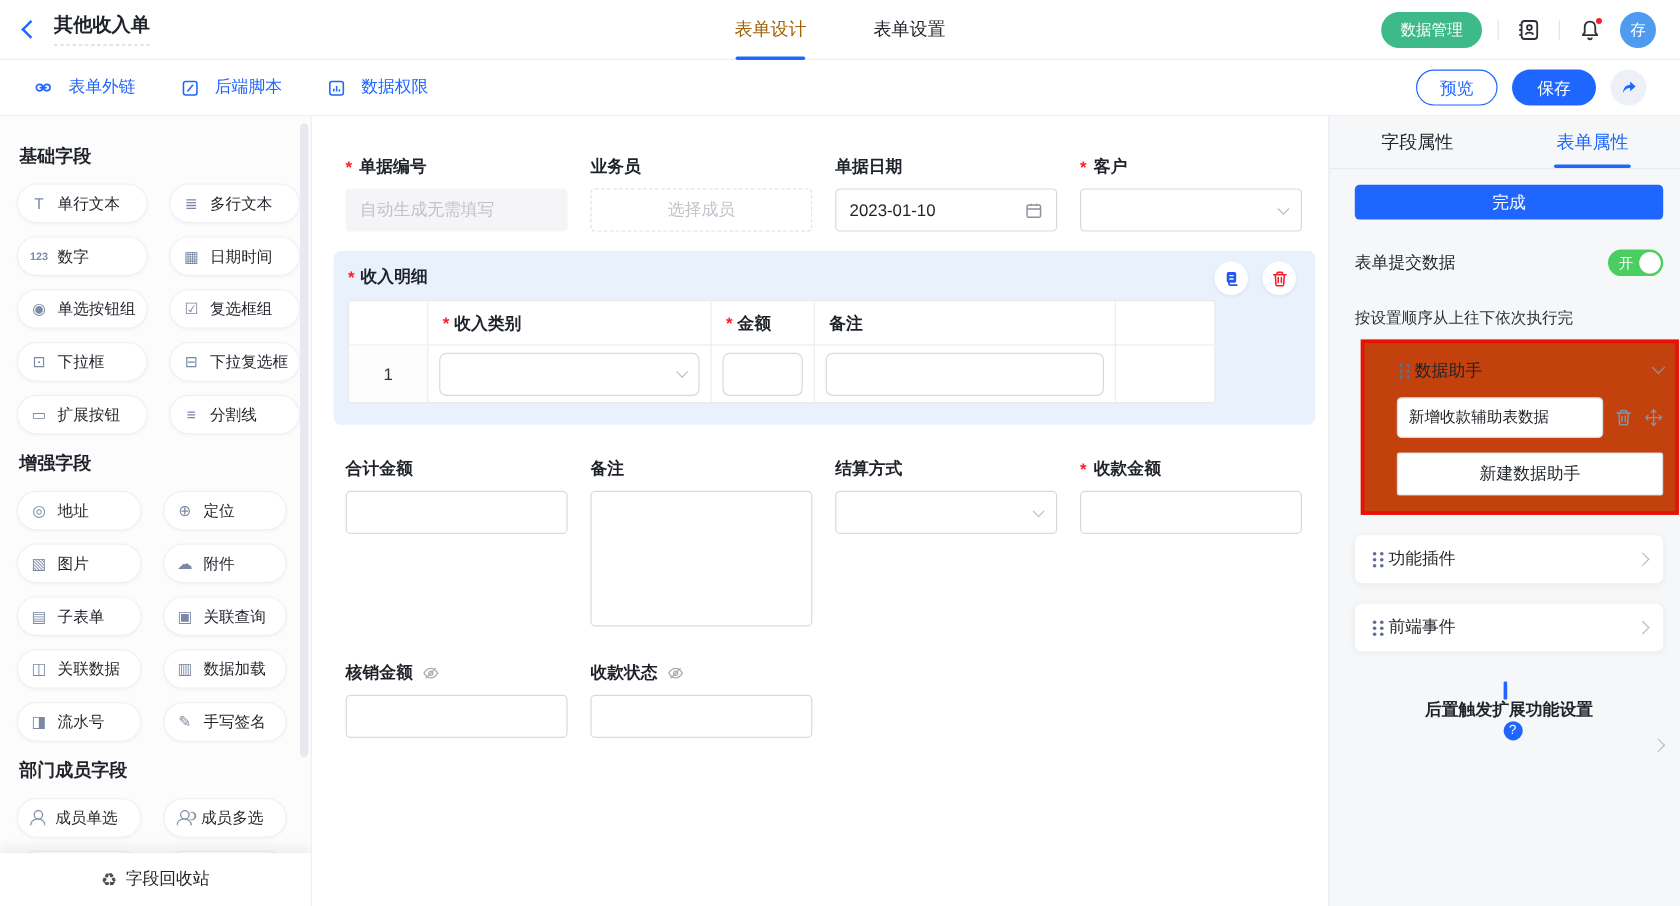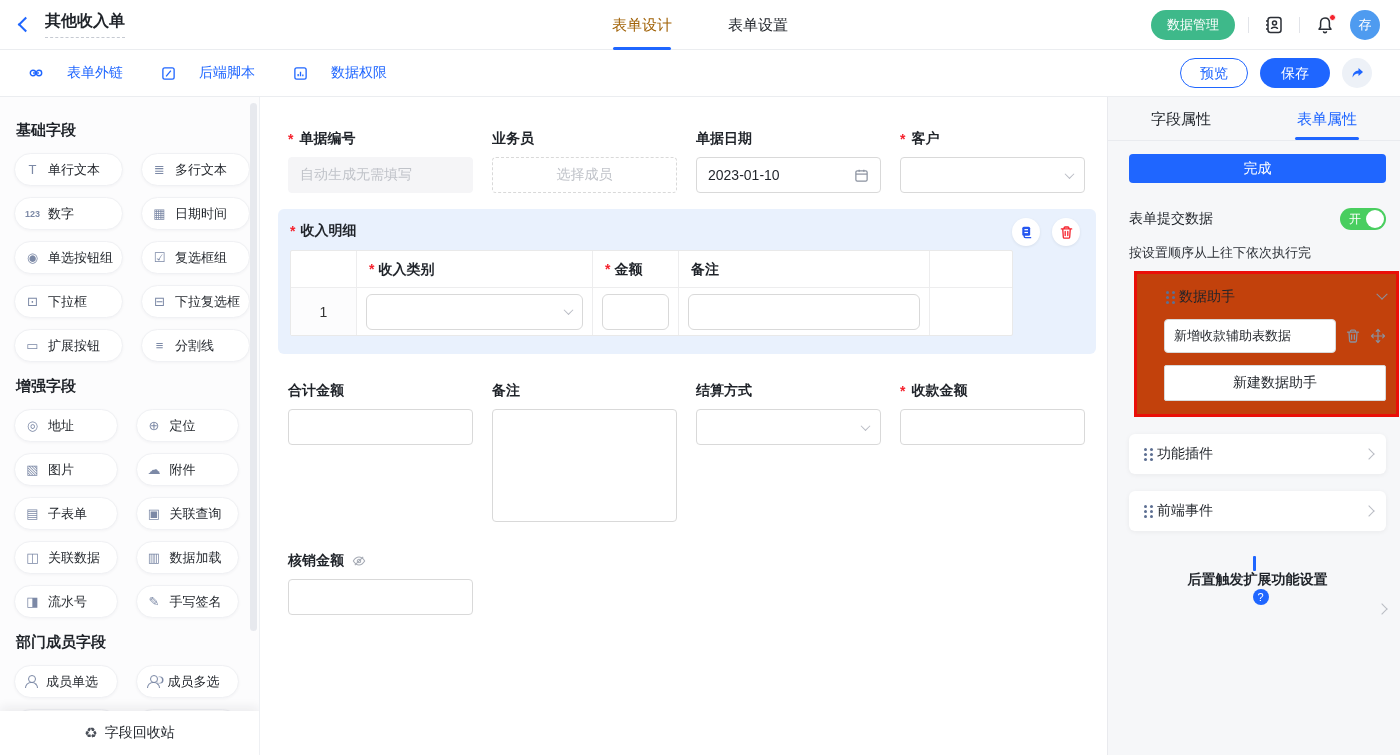--- a/index.html
+++ b/index.html
@@ -24,21 +24,21 @@
   .icon-btn { width:24px; height:24px; display:flex; align-items:center; justify-content:center;
     position:relative; cursor:pointer; }
   .red-dot { position:absolute; top:1px; right:1px; width:7px; height:7px; background:#f5222d;
     border-radius:50%; border:1px solid #fff; }
   .avatar { width:30px; height:30px; border-radius:50%; background:#4e9bf0; color:#fff;
     font-size:13px; display:flex; align-items:center; justify-content:center; cursor:pointer; }
 
   
   .toolbar { height:47px; border-bottom:1px solid #ebedf0; display:flex; align-items:center;
     padding:0 28px; background:#fff; }
-  .tool-link { display:flex; align-items:center; gap:23px; color:#1f66ff; font-size:14px;
+  .tool-link { display:flex; align-items:center; gap:13px; color:#1f66ff; font-size:14px;
     margin-right:38px; cursor:pointer; }
   .toolbar-right { margin-left:auto; display:flex; align-items:center; gap:12px; }
   .btn-outline { height:30px; padding:0 19px; border:1px solid #1f66ff; color:#1f66ff; background:#fff;
     border-radius:16px; font-size:14px; line-height:28px; cursor:pointer; }
   .btn-primary-pill { height:30px; padding:0 21px; border:none; color:#fff; background:#1f66ff;
     border-radius:16px; font-size:14px; line-height:30px; cursor:pointer; }
   .share-circle { width:30px; height:30px; border-radius:50%; background:#edf1f7; display:flex;
     align-items:center; justify-content:center; cursor:pointer; }
 
   
@@ -113,21 +113,21 @@
     width:64px; height:3px; background:#1f66ff; border-radius:2px; }
   .p-body { padding:13px 14px 0 21px; }
   .done-btn { height:29px; width:100%; background:#1f66ff; border:none; color:#fff; border-radius:4px;
     font-size:14px; cursor:pointer; }
   .submit-row { margin-top:25px; display:flex; align-items:center; justify-content:space-between; }
   .submit-label { font-weight:400; font-size:14px; }
   .switch { width:46px; height:22px; background:#49ce5f; border-radius:11px; position:relative;
     color:#fff; font-size:12px; line-height:22px; padding-left:9px; cursor:pointer; }
   .switch::after { content:""; position:absolute; top:2px; right:2px; width:18px; height:18px;
     background:#fff; border-radius:50%; }
-  .hint { margin-top:14px; font-size:13px; color:#2b2f36; }
+  .hint { margin-top:26px; font-size:13px; color:#2b2f36; }
   .redbox { margin:9px -13px 0 5px; border:3px solid #ea0f08; background:#c2410c; padding:9px 10px 13px 27px; }
   .dh-head { display:flex; align-items:center; height:28px; cursor:pointer; }
   .dots { width:3px; height:3px; background:#5d6f92; border-radius:50%; margin:0 10px 10px 2px; flex:none;
     box-shadow:6px 0 0 #5d6f92, 0 5px 0 #5d6f92, 6px 5px 0 #5d6f92, 0 10px 0 #5d6f92, 6px 10px 0 #5d6f92; }
   .chev-d { width:8px; height:8px; border-right:1.6px solid #8a919f; border-bottom:1.6px solid #8a919f;
     transform:rotate(45deg) translate(-2px,-2px); margin-left:auto; }
   .chev-r { width:8px; height:8px; border-top:1.6px solid #b9bcc4; border-right:1.6px solid #b9bcc4;
     transform:rotate(45deg); margin-left:auto; flex:none; }
   .dh-item { margin-top:8px; display:flex; align-items:center; gap:9px; }
   .dh-input { flex:1; height:34px; border:1px solid #d9d9d9; border-radius:4px; line-height:32px;
@@ -464,20 +464,33 @@
           <span class="eye">
             <svg width="14" height="14" viewBox="0 0 16 16" fill="none" stroke="#a6abb5" stroke-width="1.2">
               <path d="M1.5 8 C3.5 4.8 6 3.5 8 3.5 C10 3.5 12.5 4.8 14.5 8 C12.5 11.2 10 12.5 8 12.5 C6 12.5 3.5 11.2 1.5 8 Z"></path>
               <circle cx="8" cy="8" r="2"></circle>
                 <line x1="3.2" y1="12.8" x2="12.8" y2="3.2"></line>
             </svg>
           </span>
         </div>
         <div class="inp"></div>
       </div>
+      <div>
+        <div class="flabel">
+            <span>收款状态</span>
+          <span class="eye">
+            <svg width="14" height="14" viewBox="0 0 16 16" fill="none" stroke="#a6abb5" stroke-width="1.2">
+              <path d="M1.5 8 C3.5 4.8 6 3.5 8 3.5 C10 3.5 12.5 4.8 14.5 8 C12.5 11.2 10 12.5 8 12.5 C6 12.5 3.5 11.2 1.5 8 Z"></path>
+              <circle cx="8" cy="8" r="2"></circle>
+                <line x1="3.2" y1="12.8" x2="12.8" y2="3.2"></line>
+            </svg>
+          </span>
+        </div>
+        <div class="inp"></div>
+      </div>
       <div></div>
     </div>
   </div>
 
   <div class="panel">
     <div class="p-tabs">
       <div class="p-tab">字段属性</div>
       <div class="p-tab active">表单属性</div>
     </div>
     <div class="p-body">

